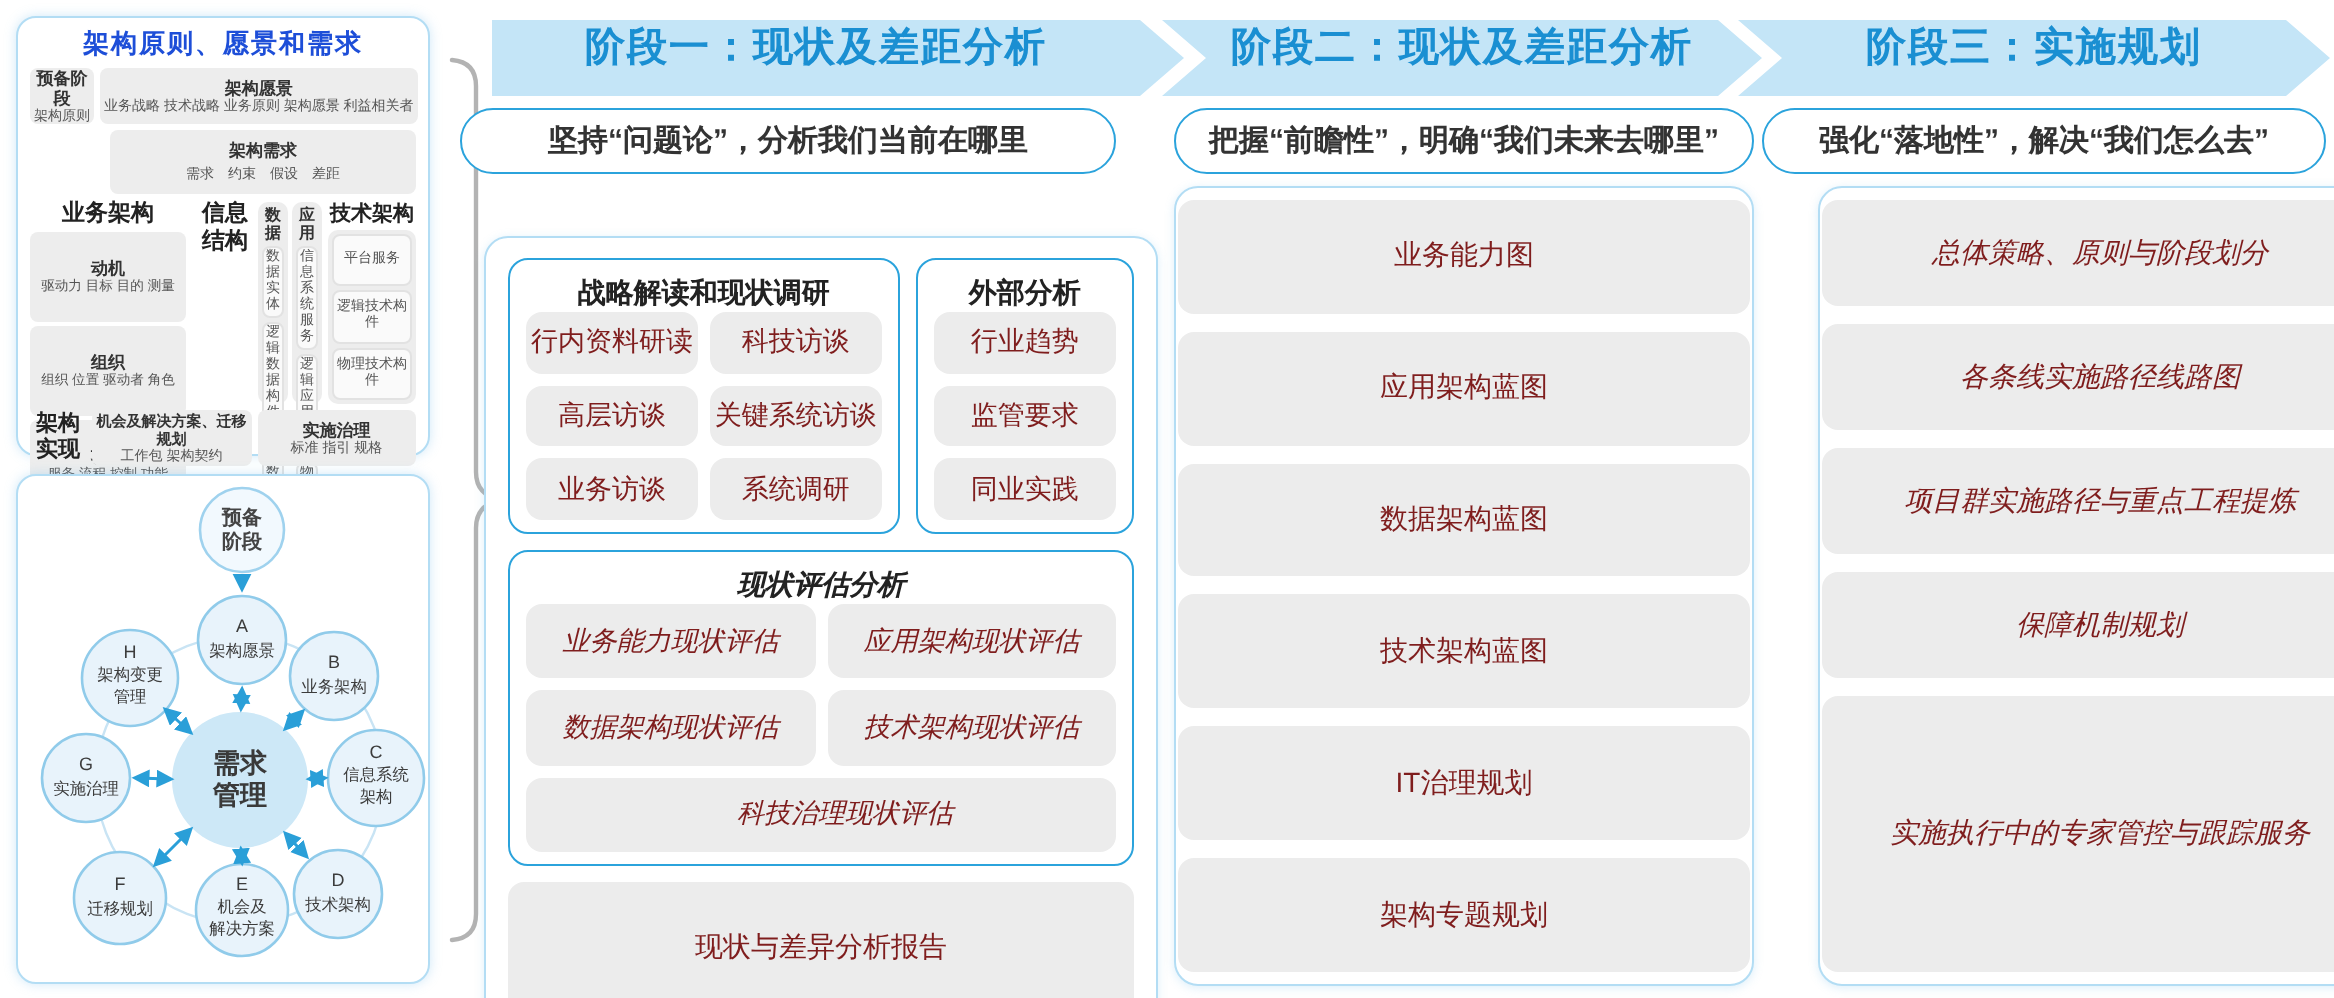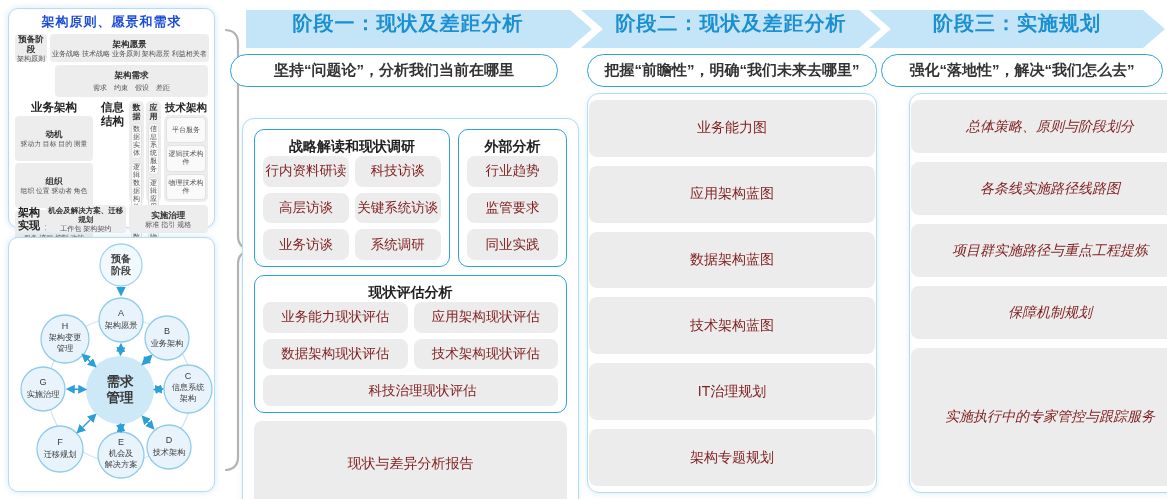--- a/index.html
+++ b/index.html
@@ -61,21 +61,21 @@
   .bluebox{border:1.5px solid #2ba3dc;border-radius:10px;background:#fff;padding:6px 8px;box-sizing:border-box;}
   .bluebox-title{font-size:14px;font-weight:bold;color:#222;text-align:center;line-height:20px;}
   .gitem{background:#ececec;border-radius:8px;display:flex;align-items:center;justify-content:center;
          color:#7f1d1d;font-size:13.5px;text-align:center;}
   .survey-row{display:flex;gap:8px;height:138px;}
   .survey-box{flex:1.95;display:flex;flex-direction:column;}
   .external-box{flex:1;display:flex;flex-direction:column;}
   .grid2{display:grid;grid-template-columns:1fr 1fr;gap:6px;flex:1;}
   .grid1{display:grid;grid-template-columns:1fr;gap:6px;flex:1;}
   .span2{grid-column:1 / span 2;padding-left:24px;}
-  .assess-box{margin-top:8px;height:138px;display:flex;flex-direction:column;}
+  .assess-box{margin-top:8px;height:158px;display:flex;flex-direction:column;font-style:italic;}
   .report-box{margin-top:8px;flex:1;font-size:14px;}
 
   .stack{display:flex;flex-direction:column;gap:9px;height:100%;padding:6px 1px;box-sizing:border-box;}
   .stack .gitem{flex:1;font-size:14px;}
   .stack3 .gitem{flex:none;height:53px;}
   .stack3 .grow{flex:1;height:auto;}
 </style>
 </head>
 <body>
 

